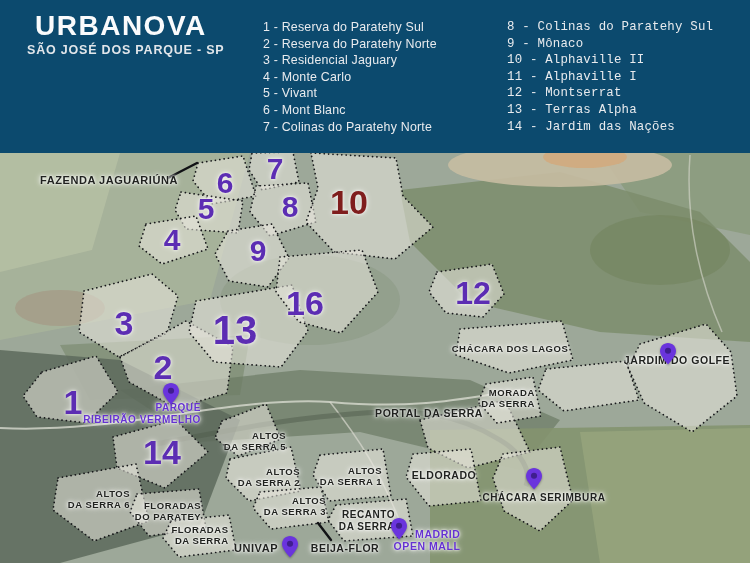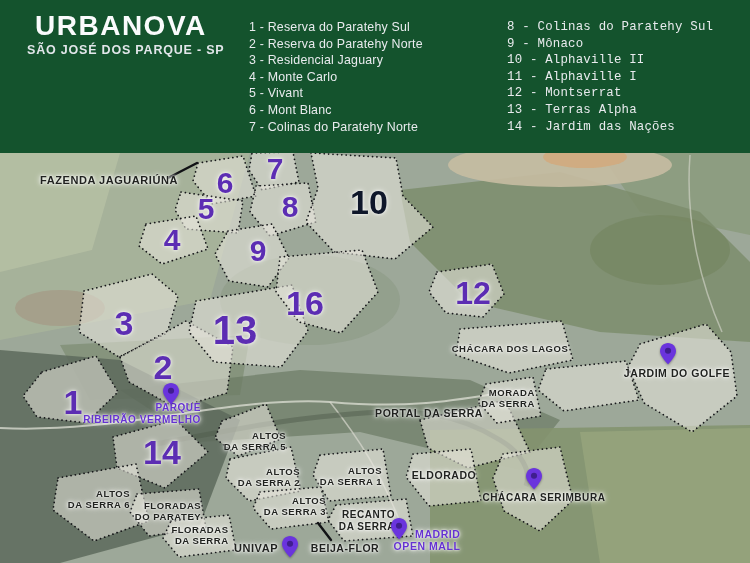--- a/index.html
+++ b/index.html
@@ -1,25 +1,25 @@
 <!DOCTYPE html>
 <html><head>
 <meta charset="utf-8">
 <style>
   html,body{margin:0;padding:0;background:#1e222a;}
   .stage{position:relative;width:750px;height:563px;overflow:hidden;
          font-family:"Liberation Sans",sans-serif;background:#9da899;}
   
-  .hdr{position:absolute;top:0;left:0;width:750px;height:153px;background:#14532d;z-index:30;}
+  .hdr{position:absolute;top:0;left:0;width:750px;height:153px;background:#0c4a6e;z-index:30;}
   .hdr-title{position:absolute;left:35px;top:10px;margin:0;color:#fafbfc;font-size:28px;
              font-weight:700;letter-spacing:1.5px;}
   .hdr-sub{position:absolute;left:27px;top:43px;color:#e2e6ea;font-size:12.5px;
            font-weight:700;letter-spacing:.8px;}
   .legend-col{position:absolute;top:21px;display:flex;flex-direction:column;gap:3.6px;}
-  #legend-col-1{left:249px;}
+  #legend-col-1{left:263px;}
   #legend-col-2{left:507px;font-family:Liberation Mono, monospace;}
   .legend-item{color:#e9ebee;font-size:12.4px;font-weight:500;letter-spacing:.2px;
                line-height:13px;white-space:nowrap;}
   
   .map{position:absolute;inset:0;}
   #map-svg{position:absolute;left:0;top:0;width:750px;height:563px;}
   .region{fill:rgba(233,231,223,.55);stroke:#16171a;stroke-width:1.7;
           stroke-dasharray:.1 4.3;stroke-linecap:round;stroke-linejoin:round;}
   .ptr-line{stroke:#101114;stroke-width:2.4;stroke-linecap:round;}
   #overlay{position:absolute;inset:0;z-index:10;pointer-events:none;}
@@ -102,36 +102,36 @@
     <div id="overlay">
         <div class="map-number" style="left: 73px; top: 402px; font-size: 34px; color: rgb(92, 45, 179);">1</div>
         <div class="map-number" style="left: 163px; top: 367px; font-size: 34px; color: rgb(92, 45, 179);">2</div>
         <div class="map-number" style="left: 124px; top: 323px; font-size: 34px; color: rgb(92, 45, 179);">3</div>
         <div class="map-number" style="left: 172px; top: 240px; font-size: 30px; color: rgb(92, 45, 179);">4</div>
         <div class="map-number" style="left: 206px; top: 209px; font-size: 30px; color: rgb(92, 45, 179);">5</div>
         <div class="map-number" style="left: 225px; top: 183px; font-size: 30px; color: rgb(92, 45, 179);">6</div>
         <div class="map-number" style="left: 275px; top: 169px; font-size: 30px; color: rgb(92, 45, 179);">7</div>
         <div class="map-number" style="left: 290px; top: 207px; font-size: 30px; color: rgb(92, 45, 179);">8</div>
         <div class="map-number" style="left: 258px; top: 251px; font-size: 30px; color: rgb(92, 45, 179);">9</div>
-        <div class="map-number" style="left: 349px; top: 202px; font-size: 34px; color: #0f172a; margin-left: 20px;">10</div>
+        <div class="map-number" style="left: 349px; top: 202px; font-size: 34px; color: #7f1d1d;">10</div>
         <div class="map-number" style="left: 305px; top: 303px; font-size: 34px; color: rgb(92, 45, 179);">16</div>
         <div class="map-number" style="left: 473px; top: 293px; font-size: 32px; color: rgb(92, 45, 179);">12</div>
         <div class="map-number" style="left: 235px; top: 330px; font-size: 40px; color: rgb(92, 45, 179);">13</div>
         <div class="map-number" style="left: 162px; top: 452px; font-size: 34px; color: rgb(92, 45, 179);">14</div>
         <div class="map-label" style="left: 109px; top: 180px; font-size: 11px;">
           <div>FAZENDA JAGUARIÚNA</div>
         </div>
         <div class="map-label purple" style="left: 142px; top: 414px; font-size: 10px;">
           <div>PARQUE</div>
           <div>RIBEIRÃO VERMELHO</div>
         </div>
         <div class="map-label" style="left: 510px; top: 349px; font-size: 9.5px;">
           <div>CHÁCARA DOS LAGOS</div>
         </div>
-        <div class="map-label" style="left: 677px; top: 373px; font-size: 10.5px;">
+        <div class="map-label" style="left: 677px; top: 360px; font-size: 10.5px;">
           <div>JARDIM DO GOLFE</div>
         </div>
         <div class="map-label" style="left: 508px; top: 398px; font-size: 9.5px;">
           <div>MORADA</div>
           <div>DA SERRA</div>
         </div>
         <div class="map-label" style="left: 429px; top: 413px; font-size: 10.5px;">
           <div>PORTAL DA SERRA</div>
         </div>
         <div class="map-label" style="left: 255px; top: 441px; font-size: 9.5px;">

